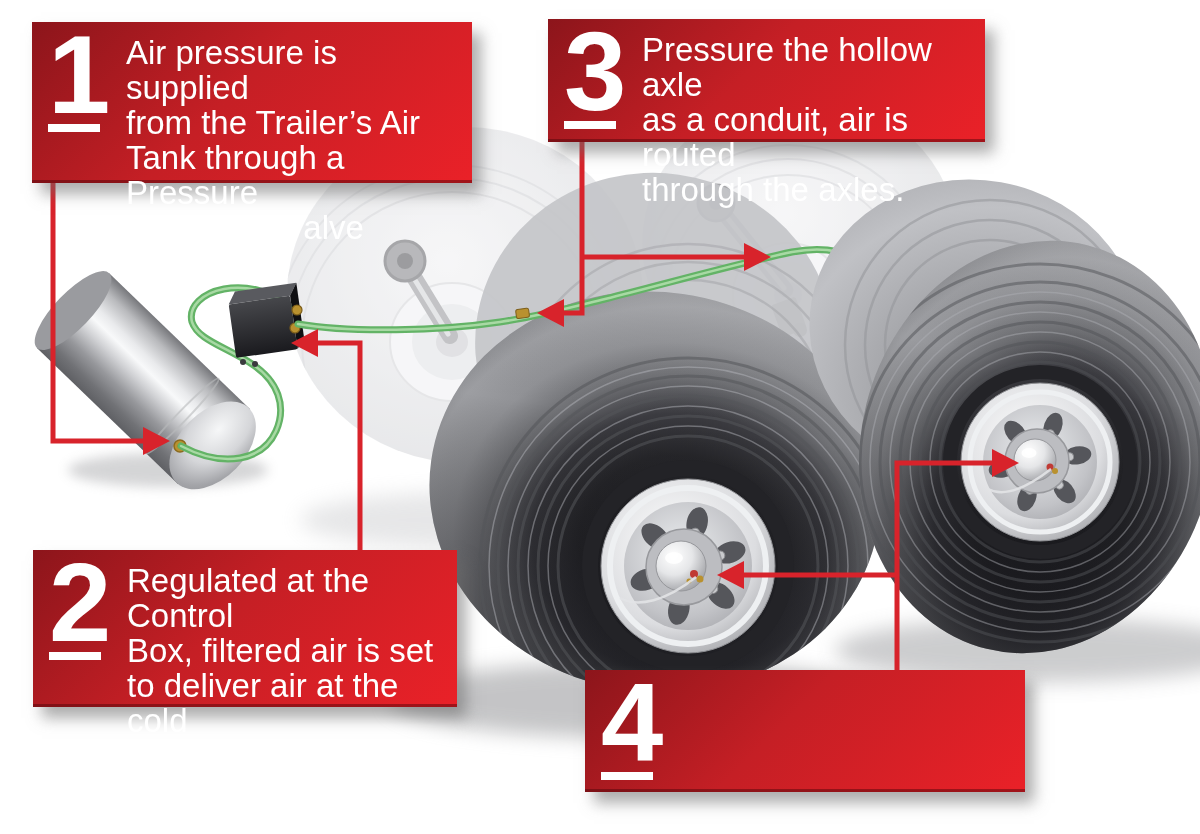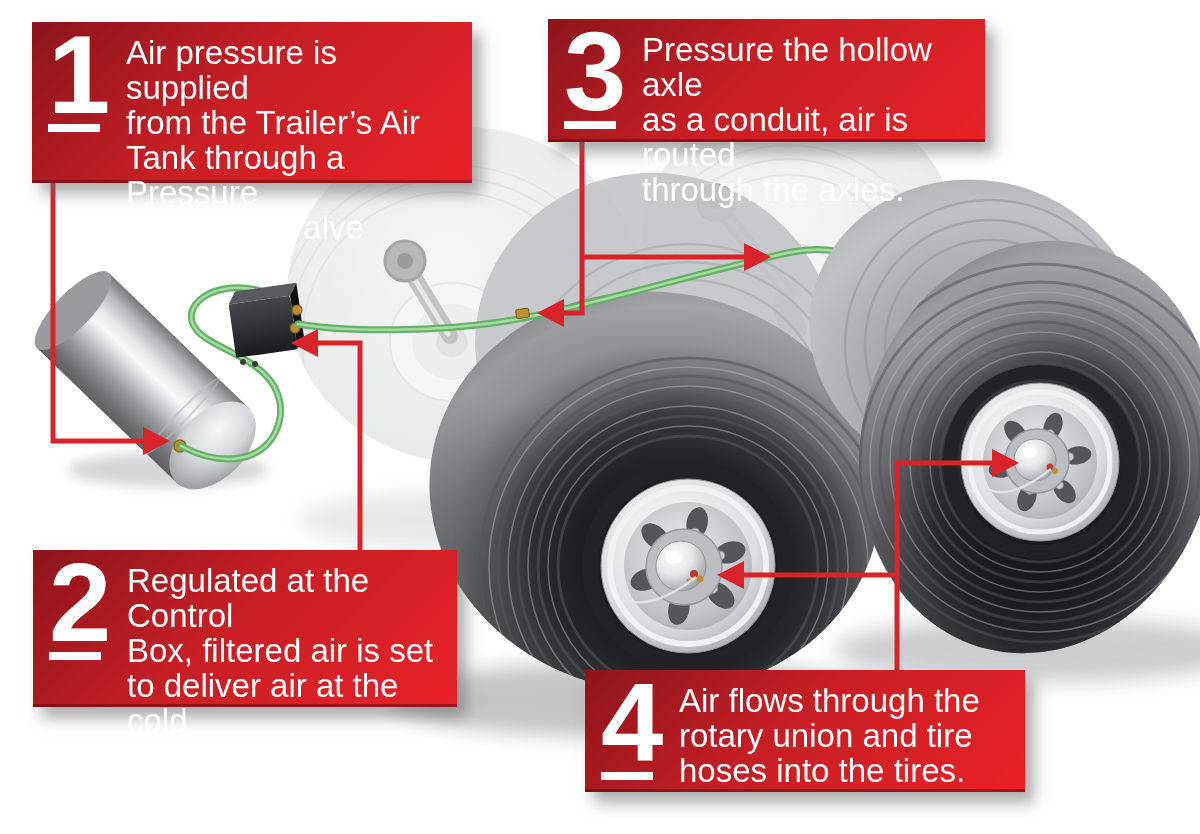--- a/index.html
+++ b/index.html
@@ -375,18 +375,15 @@
     <div class="callout-text">Pressure the hollow axle
 as a conduit, air is routed
 through the axles.</div>
   </div>
 
   <div class="callout" id="box4">
     <div class="num-col">
       <div class="num">4</div>
       <div class="num-underline"></div>
     </div>
-    <div class="callout-text">Air flows through the
-rotary union and tire
-hoses into the tires.</div>
   </div>
 
 </div>
 
 </body></html>

